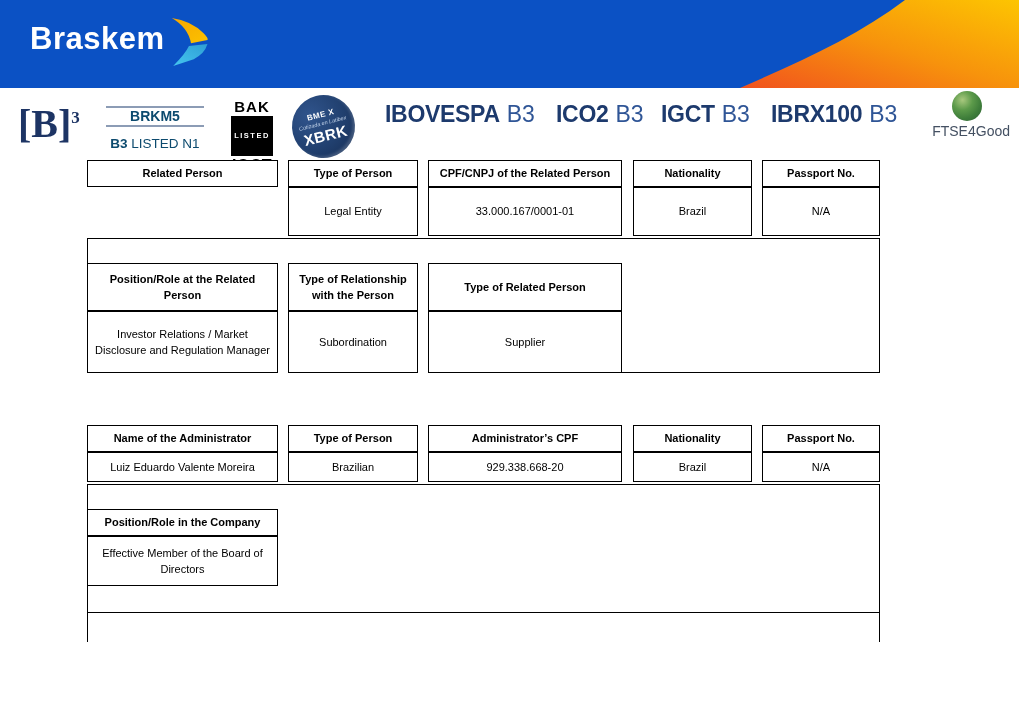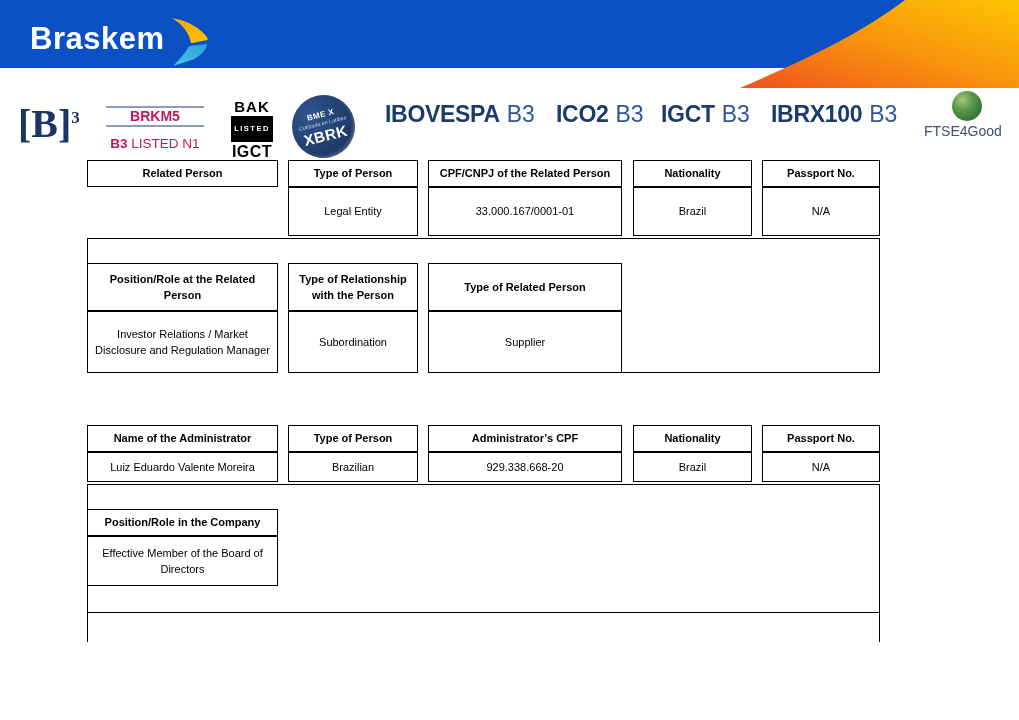--- a/index.html
+++ b/index.html
@@ -2,49 +2,49 @@
 <html><head>
 <meta charset="utf-8">
 <style>
   html,body { margin:0; padding:0; background:#ffffff; }
   .page {
     position:relative; width:1019px; height:720px; background:#ffffff;
     font-family:"Liberation Sans","DejaVu Sans",sans-serif; overflow:hidden;
   }
 
   
-  .banner { position:absolute; left:0; top:0; width:1019px; height:68px; background:#0b51c4; }
+  .banner { position:absolute; left:0; top:0; width:1019px; height:88px; background:#0b51c4; }
   .swoosh { position:absolute; right:0; top:0; }
   .brand { position:absolute; left:30px; top:16px; display:flex; align-items:flex-start; }
   .brand-text { color:#ffffff; font-size:31px; font-weight:bold; letter-spacing:0.5px; line-height:46px; }
   .brand-arrow { margin-left:6px; margin-top:2px; }
 
   
   .logostrip { position:absolute; left:0; top:88px; width:1019px; height:72px; background:#fff; }
   .b3logo { position:absolute; left:18px; top:6px; color:#1d3464; font-weight:bold; font-size:40px; line-height:48px;font-family:Liberation Serif, serif; }
   .b3logo sup { font-size:17px; font-weight:bold; vertical-align:super; }
-  .ticker { position:absolute; left:106px; top:18px; width:98px; text-align:center; color:#be185d; }
+  .ticker { position:absolute; left:106px; top:18px; width:98px; text-align:center; color:#0c4a6e; }
   .ticker .tline1 { font-weight:bold; font-size:14px; border-top:2px solid #8c9cb5; border-bottom:2px solid #8c9cb5; padding:0 2px 1px; }
   .ticker .tline2 { font-size:13.5px; margin-top:9px; }
   .ticker .tline2 .tb { font-weight:bold; }
   .nyse { position:absolute; left:228px; top:11px; width:48px; text-align:center; color:#000; line-height:1; }
   .nyse .n1 { font-weight:800; font-size:15px; letter-spacing:1px; }
-  .nyse .n2 { background:#000; color:#fff; font-size:7.5px; font-weight:bold; letter-spacing:1.5px; padding:9px 3px; margin:2px auto; width:fit-content;text-align:center; }
+  .nyse .n2 { background:#000; color:#fff; font-size:7.5px; font-weight:bold; letter-spacing:1.5px; padding:16px 3px; margin:2px auto; width:fit-content;text-align:center; }
   .nyse .n3 { font-weight:800; font-size:16px; letter-spacing:0.5px; }
   .xbrk { position:absolute; left:292px; top:7px; width:63px; height:63px; border-radius:50%;
           background:radial-gradient(circle at 32% 28%, #30548c 0%, #21406f 55%, #162c52 100%);
           transform:rotate(-14deg); color:#fff; display:flex; flex-direction:column;
           align-items:center; justify-content:center; box-shadow:inset -2px -2px 3px rgba(255,255,255,0.18); }
   .xbrk .x1 { font-size:8px; font-weight:bold; letter-spacing:0.5px; }
   .xbrk .x2 { font-size:5.5px; color:#c2d3ea; font-style:italic; margin:1px 0; }
   .xbrk .x3 { font-size:15px; font-weight:800; letter-spacing:0.5px; }
   .idx { position:absolute; top:13px; font-size:23px; font-weight:800; color:#1d3a6d; letter-spacing:-0.3px; white-space:nowrap; }
   .idx .sfx { font-weight:400; color:#2f5596; margin-left:7px; letter-spacing:0; }
   .idx-1 { left:385px; } .idx-2 { left:556px; } .idx-3 { left:661px; } .idx-4 { left:771px; }
-  .ftse { position:absolute; left:924px; top:3px; width:86px; text-align:left; }
+  .ftse { position:absolute; left:924px; top:3px; width:86px; text-align:right; }
   .globe { width:30px; height:30px; border-radius:50%; margin:0 auto 2px;
            background:radial-gradient(circle at 35% 30%, #a8c87e 0%, #5c9a4a 35%, #3e7d3a 65%, #2d5c33 100%); }
   .flabel { font-size:14px; color:#445062; }
 
   
   .sheet { position:absolute; left:0; top:0; width:1019px; height:720px; }
   .cell { position:absolute; box-sizing:border-box; border:1.5px solid #000; background:#fff;
           display:flex; align-items:center; justify-content:center; text-align:center;
           font-size:11px; line-height:1.5; padding:1px 4px; color:#000; }
   .cell.h { font-weight:bold; }

